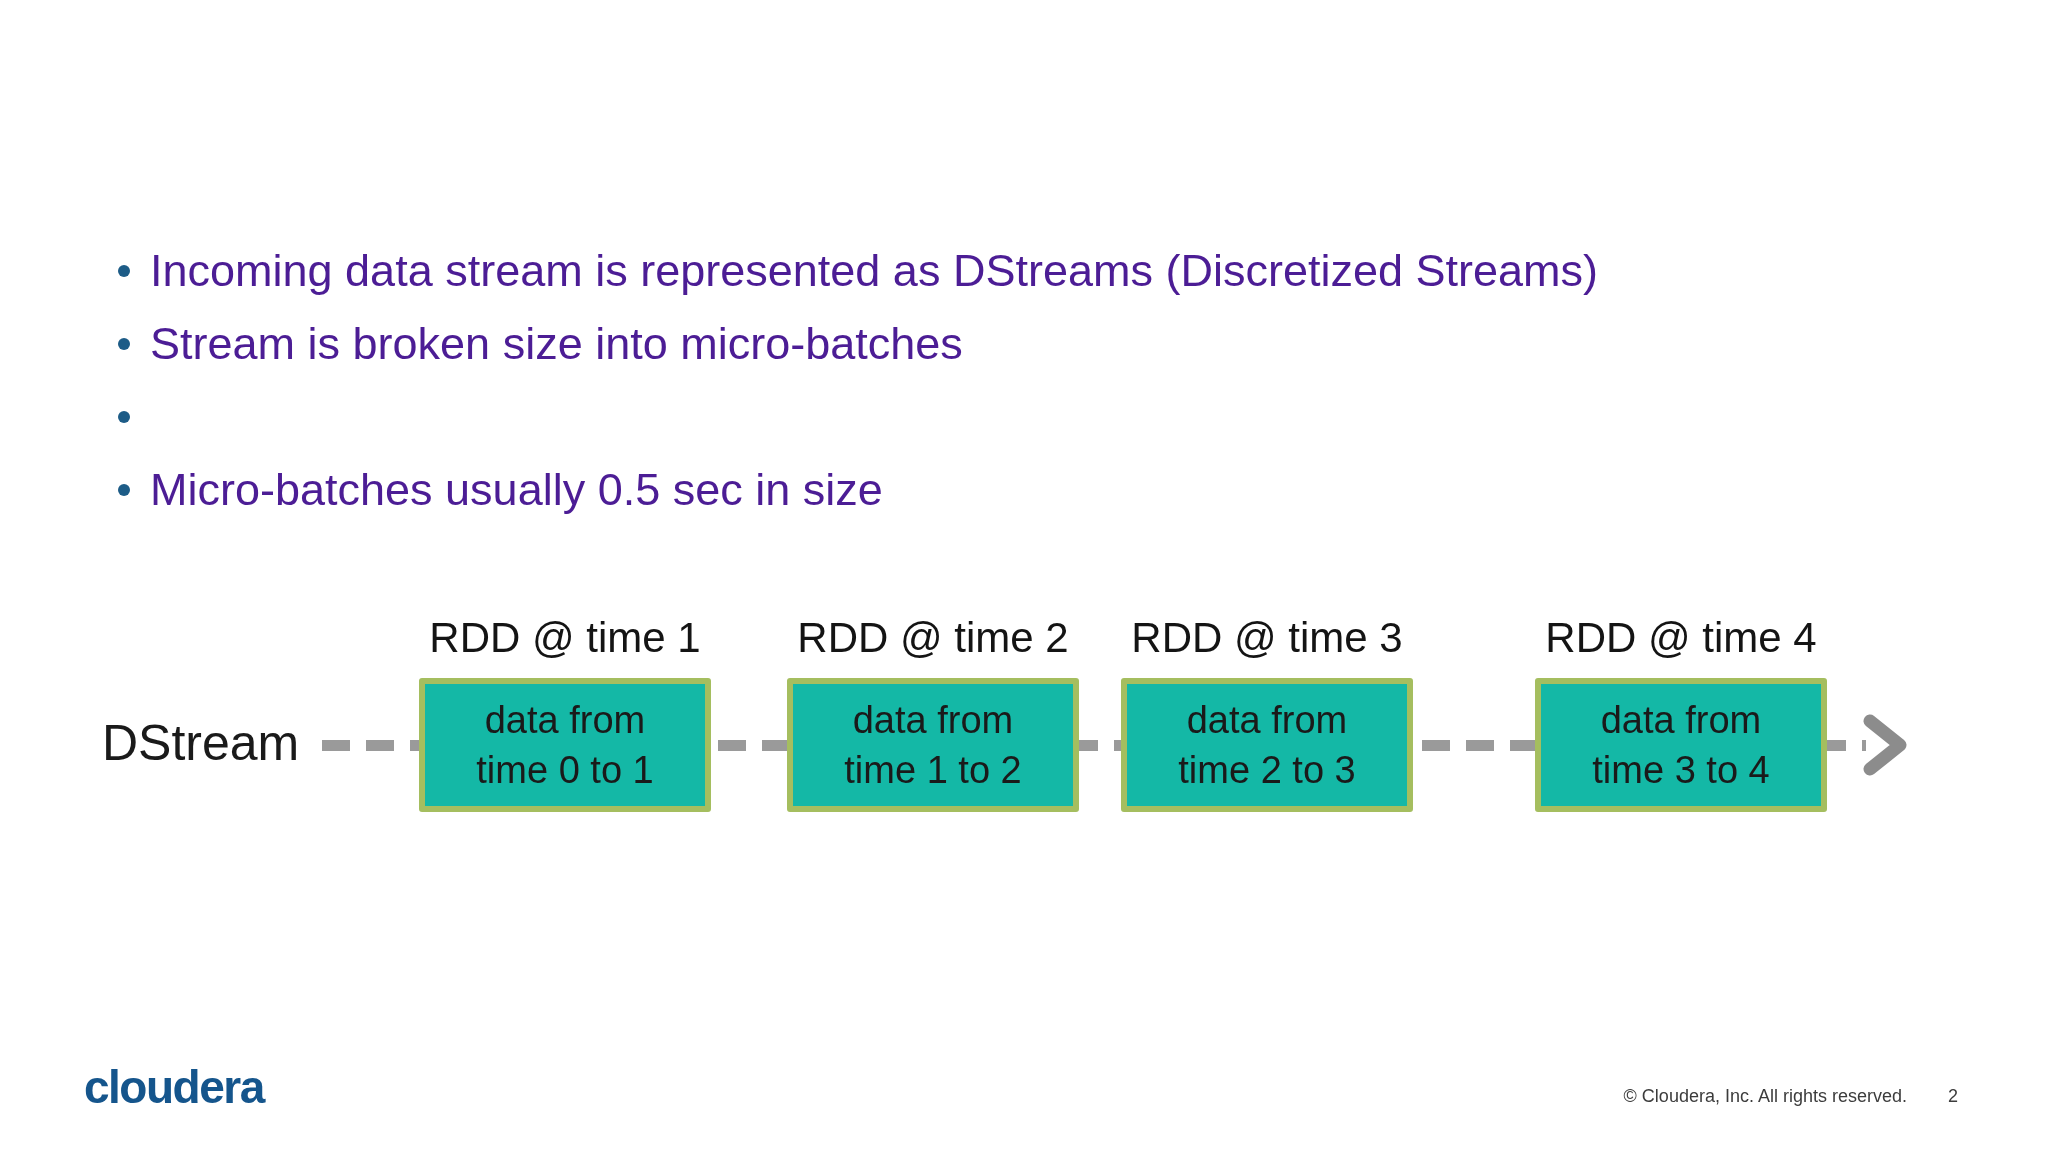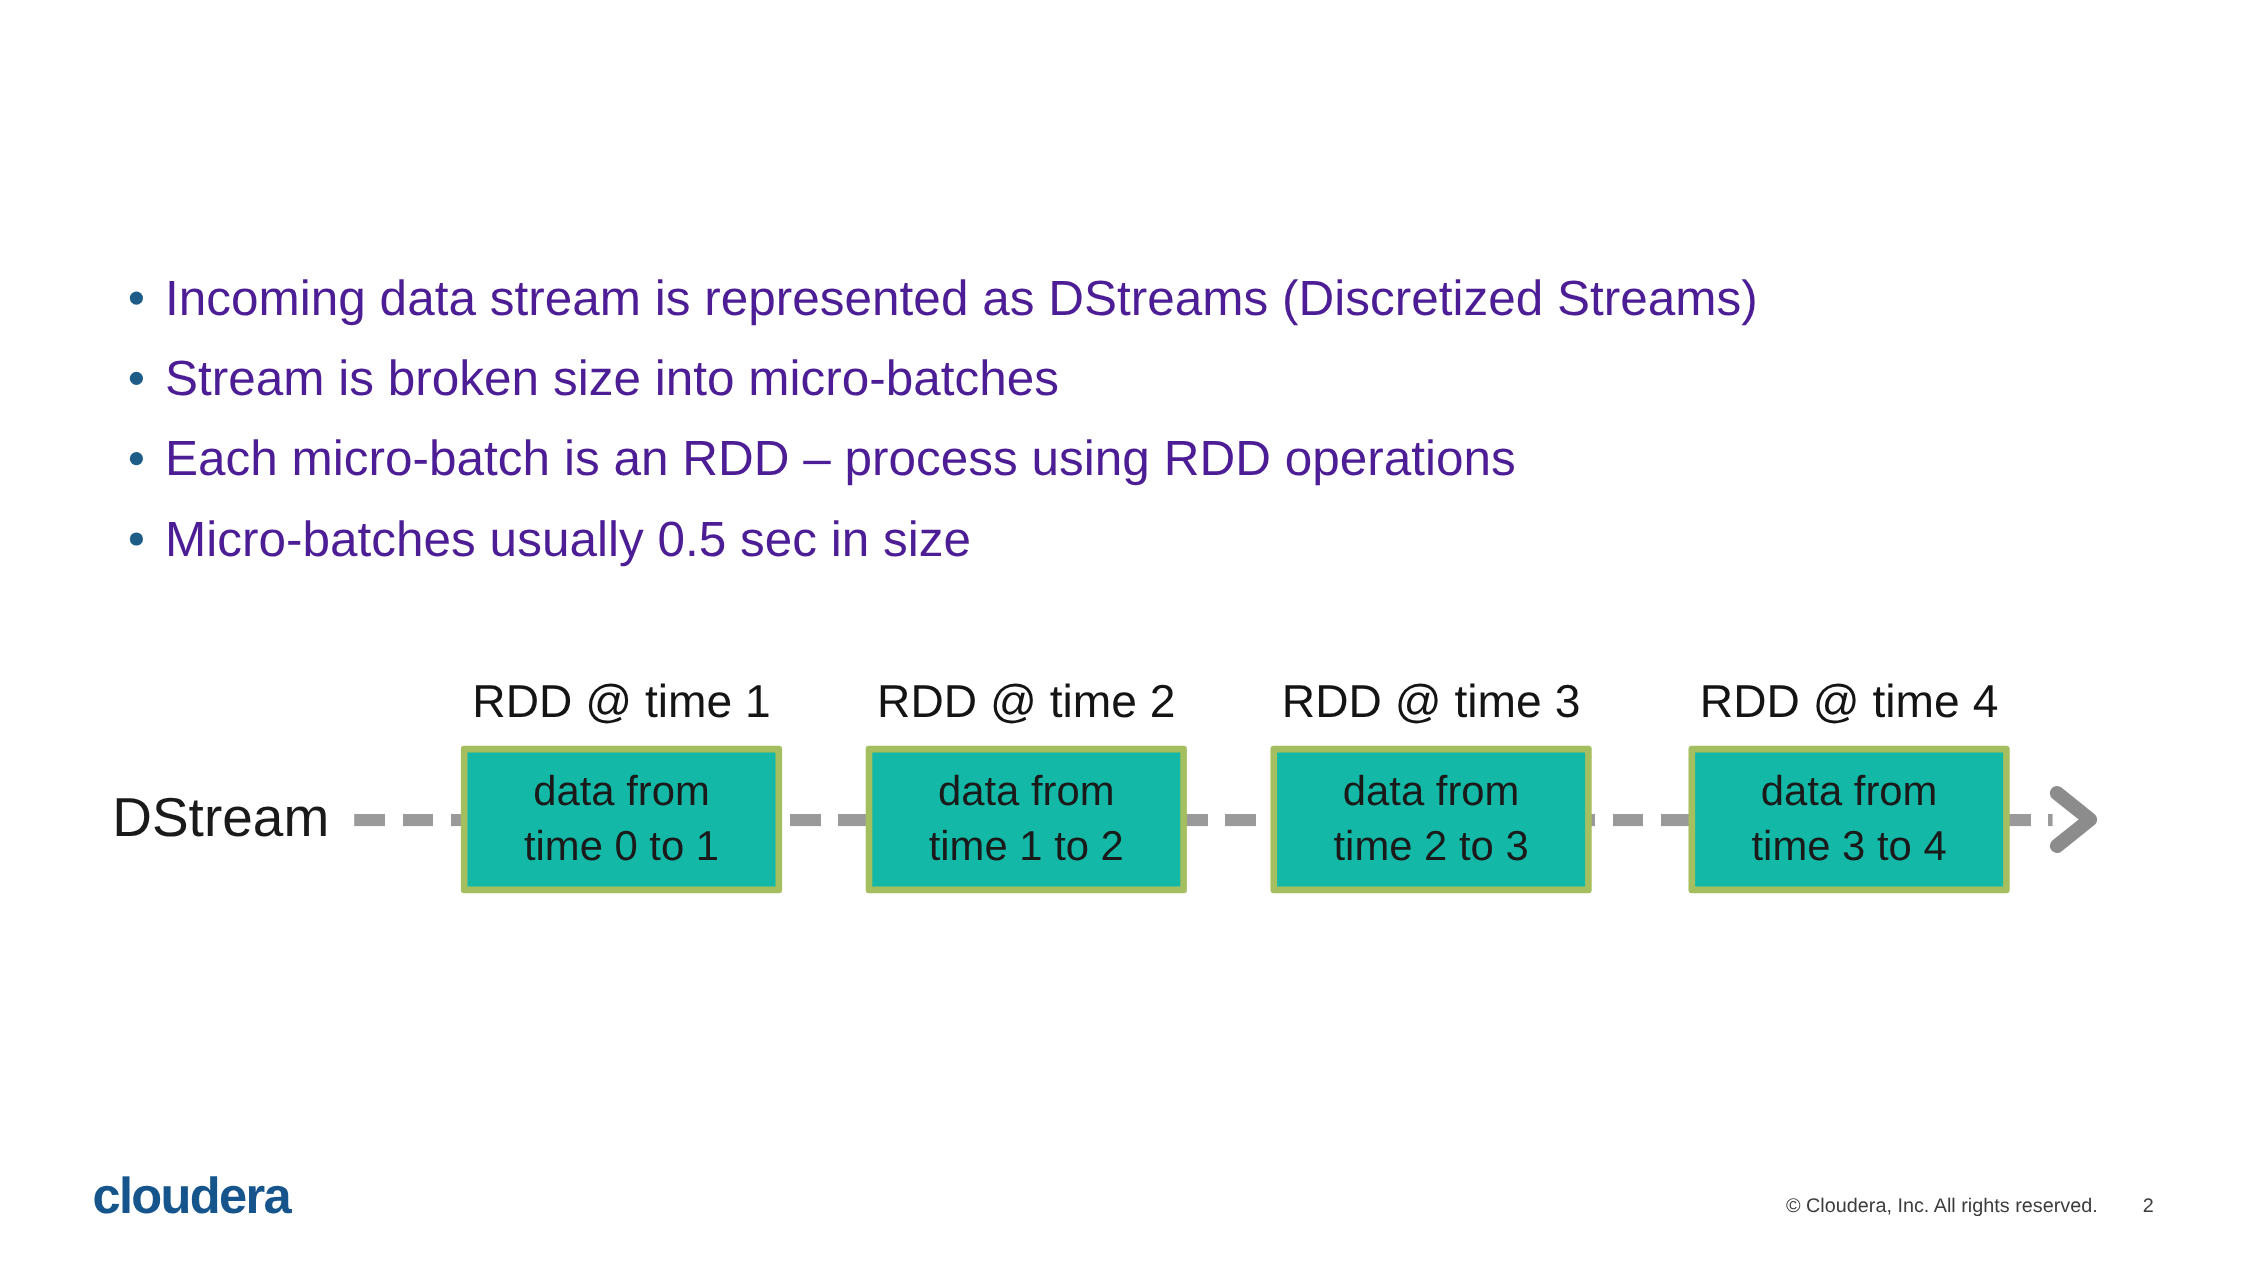--- a/index.html
+++ b/index.html
@@ -83,21 +83,21 @@
   }
 
   .node {
     position: absolute;
     top: 614px;
     width: 292px;
     z-index: 1;
   }
   .node.pos0 { left: 419px; }
   .node.pos1 { left: 787px; }
-  .node.pos2 { left: 1155px; }
+  .node.pos2 { left: 1121px; }
   .node.pos3 { left: 1523px; padding-left: 12px; }
 
   .rdd-title {
     font-size: 42px;
     color: #141414;
     text-align: center;
     height: 48px;
     line-height: 48px;
     white-space: nowrap;
   }
@@ -158,21 +158,20 @@
     <li class="bullet">
       <span class="dot"></span>
       <span class="btext">Incoming data stream is represented as DStreams (Discretized Streams)</span>
     </li>
     <li class="bullet">
       <span class="dot"></span>
       <span class="btext">Stream is broken size into micro-batches</span>
     </li>
     <li class="bullet">
       <span class="dot"></span>
-      <span class="btext">Each micro-batch is an RDD – process using RDD operations</span>
     </li>
     <li class="bullet">
       <span class="dot"></span>
       <span class="btext">Micro-batches usually 0.5 sec in size</span>
     </li>
   </ul>
 
   <section class="diagram">
 
     <div class="dstream-label">DStream</div>

